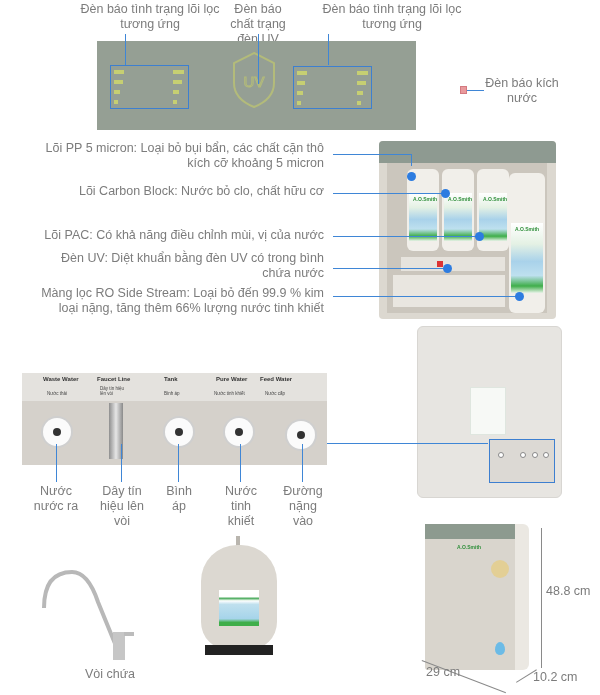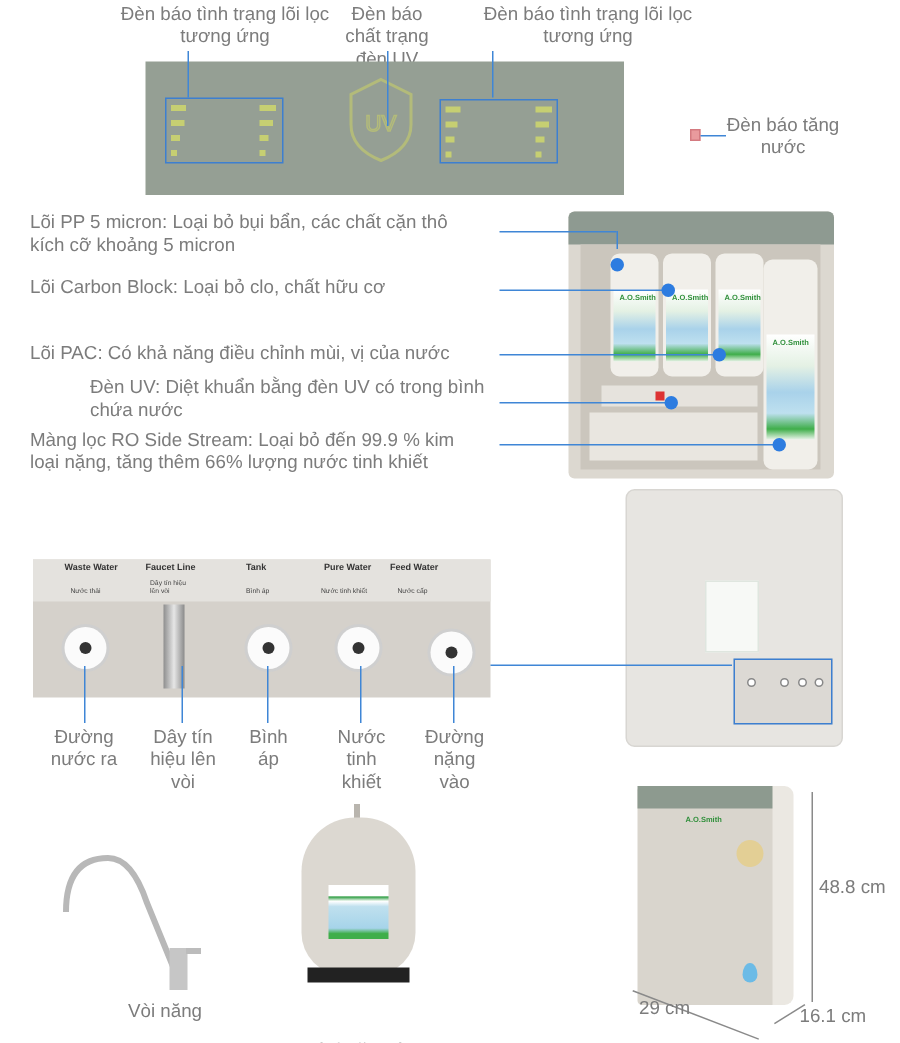--- a/index.html
+++ b/index.html
@@ -1,20 +1,20 @@
 <!DOCTYPE html>
 <html><head>
 <meta charset="utf-8">
 <style>
   * { box-sizing: border-box; margin: 0; padding: 0; }
   body { width: 600px; height: 695px; background: #ffffff; position: relative; overflow: hidden; font-family: "Liberation Sans", sans-serif; color: #7a7a7a; }
   .abs { position: absolute; }
   .lbl { position: absolute; font-size: 12.5px; line-height: 15px; color: #7c7c7c; }
   .lbl.c { text-align: center; }
-  .lbl.r { }
+  .lbl.r { text-align: right; }
   .line { position: absolute; background: #3f86d6; }
   .dot { position: absolute; width: 9px; height: 9px; border-radius: 50%; background: #2d7ce0; }
 
   
   .panel { left: 97px; top: 41px; width: 319px; height: 89px; background: #959f94; }
   .ledbox { position: absolute; border: 1px solid #3d7fd0; }
   .led { position: absolute; background: #c6cf72; height: 4px; }
   .shield { position: absolute; left: 134px; top: 10px; width: 46px; height: 58px; }
   .power-led { left: 460px; top: 86px; width: 7px; height: 8px; background: #e99a9d; border: 1px solid #d47a80; }
 
@@ -89,24 +89,24 @@
     <div class="led" style="left:63px;top:24px;width:6px;"></div>
     <div class="led" style="left:63px;top:34px;width:4px;"></div>
   </div>
 </div>
 
 <div class="line" style="left:125px;top:34px;width:1px;height:31px;"></div>
 <div class="line" style="left:258px;top:34px;width:1px;height:50px;"></div>
 <div class="line" style="left:328px;top:34px;width:1px;height:31px;"></div>
 <div class="abs power-led"></div>
 <div class="line" style="left:467px;top:90px;width:17px;height:1px;"></div>
-<div class="lbl c" style="left:482px;top:76px;width:80px;">Đèn báo tăng nước</div>
+<div class="lbl c" style="left:482px;top:76px;width:80px;">Đèn báo kích nước</div>
 
 <div class="lbl r" style="left:20px;top:141px;width:304px;">Lõi PP 5 micron: Loại bỏ bụi bẩn, các chất cặn thô kích cỡ khoảng 5 micron</div>
-<div class="lbl r" style="left:20px;top:184px;width:304px;">Lõi Carbon Block: Loại bỏ clo, chất hữu cơ</div>
+<div class="lbl r" style="left:20px;top:184px;width:304px;">Lõi Carbon Block: Nước bỏ clo, chất hữu cơ</div>
 <div class="lbl r" style="left:20px;top:228px;width:304px;">Lõi PAC: Có khả năng điều chỉnh mùi, vị của nước</div>
 <div class="lbl r" style="left:60px;top:251px;width:264px;">Đèn UV: Diệt khuẩn bằng đèn UV có trong bình chứa nước</div>
 <div class="lbl r" style="left:20px;top:286px;width:304px;">Màng lọc RO Side Stream: Loại bỏ đến 99.9 % kim loại nặng, tăng thêm 66% lượng nước tinh khiết</div>
 
 <div class="abs cabinet">
   <div class="cab-top"></div>
   <div class="cab-inner">
     <div class="filter" style="left:20px;top:6px;width:32px;height:82px;">
       <div class="flabel" style="top:24px;height:48px;">
           <span class="brand">A.O.Smith</span>
@@ -163,21 +163,21 @@
   <div class="abs" style="left:87px;top:30px;width:14px;height:56px;background:linear-gradient(90deg,#8e8e8e,#e6e6e6,#8a8a8a);"></div>
   <div class="nozzle" style="left:143px;top:45px;"></div>
   <div class="nozzle" style="left:203px;top:45px;"></div>
   <div class="nozzle" style="left:265px;top:48px;"></div>
 </div>
 <div class="line" style="left:56px;top:444px;width:1px;height:38px;"></div>
 <div class="line" style="left:121px;top:444px;width:1px;height:38px;"></div>
 <div class="line" style="left:178px;top:444px;width:1px;height:38px;"></div>
 <div class="line" style="left:240px;top:444px;width:1px;height:38px;"></div>
 <div class="line" style="left:302px;top:444px;width:1px;height:38px;"></div>
-<div class="lbl c" style="left:26px;top:484px;width:60px;">Đường nước ra</div>
+<div class="lbl c" style="left:26px;top:484px;width:60px;">Nước nước ra</div>
 <div class="lbl c" style="left:93px;top:484px;width:58px;">Dây tín hiệu lên vòi</div>
 <div class="lbl c" style="left:162px;top:484px;width:34px;">Bình áp</div>
 <div class="lbl c" style="left:220px;top:484px;width:42px;">Nước tinh khiết</div>
 <div class="lbl c" style="left:280px;top:484px;width:46px;">Đường nặng vào</div>
 
 <div class="abs back">
   <div class="sticker"></div>
   <div class="hbox">
     <div class="abs" style="left:8px;top:12px;width:6px;height:6px;border-radius:50%;background:#fff;border:1px solid #888;"></div>
     <div class="abs" style="left:30px;top:12px;width:6px;height:6px;border-radius:50%;background:#fff;border:1px solid #888;"></div>
@@ -185,34 +185,34 @@
     <div class="abs" style="left:53px;top:12px;width:6px;height:6px;border-radius:50%;background:#fff;border:1px solid #888;"></div>
   </div>
 </div>
 <div class="line" style="left:327px;top:443px;width:161px;height:1px;"></div>
 
 <svg class="abs faucet-svg" width="100" height="100" viewBox="0 0 100 100">
   <path d="M4 42 Q4 6 32 6 Q48 6 58 36 L76 80" fill="none" stroke="#b8b8b8" stroke-width="4"></path>
   <rect x="73" y="66" width="12" height="28" fill="#c6c6c6"></rect>
   <rect x="84" y="66" width="10" height="4" fill="#bcbcbc"></rect>
 </svg>
-<div class="lbl c" style="left:70px;top:667px;width:80px;">Vòi năng</div>
+<div class="lbl c" style="left:70px;top:667px;width:80px;">Vòi chứa</div>
 
 <div class="abs tank-nub"></div>
 <div class="abs tank">
   <div class="tank-label"></div>
 </div>
 <div class="abs tank-stand"></div>
 <div class="lbl c" style="left:190px;top:693px;width:100px;font-style:italic;">Bình tăng áp</div>
 
 <div class="abs front">
   <div class="front-top"></div>
   <div class="abs" style="left:32px;top:20px;font-size:5px;color:#2f8f3a;font-weight:bold;">A.O.Smith</div>
   <div class="knob"></div>
   <div class="drop"></div>
 </div>
 <div class="abs front-side"></div>
 <div class="dimline" style="left:541px;top:528px;width:1px;height:140px;"></div>
 <div class="dimtxt" style="left:546px;top:584px;">48.8 cm</div>
 <div class="dimline" style="left:422px;top:660px;width:90px;height:1px;transform:rotate(21deg);transform-origin:0 0;"></div>
 <div class="dimtxt" style="left:426px;top:665px;">29 cm</div>
 <div class="dimline" style="left:516px;top:682px;width:24px;height:1px;transform:rotate(-32deg);transform-origin:0 0;"></div>
-<div class="dimtxt" style="left:533px;top:670px;">16.1 cm</div>
+<div class="dimtxt" style="left:533px;top:670px;">10.2 cm</div>
 
 </body></html>

